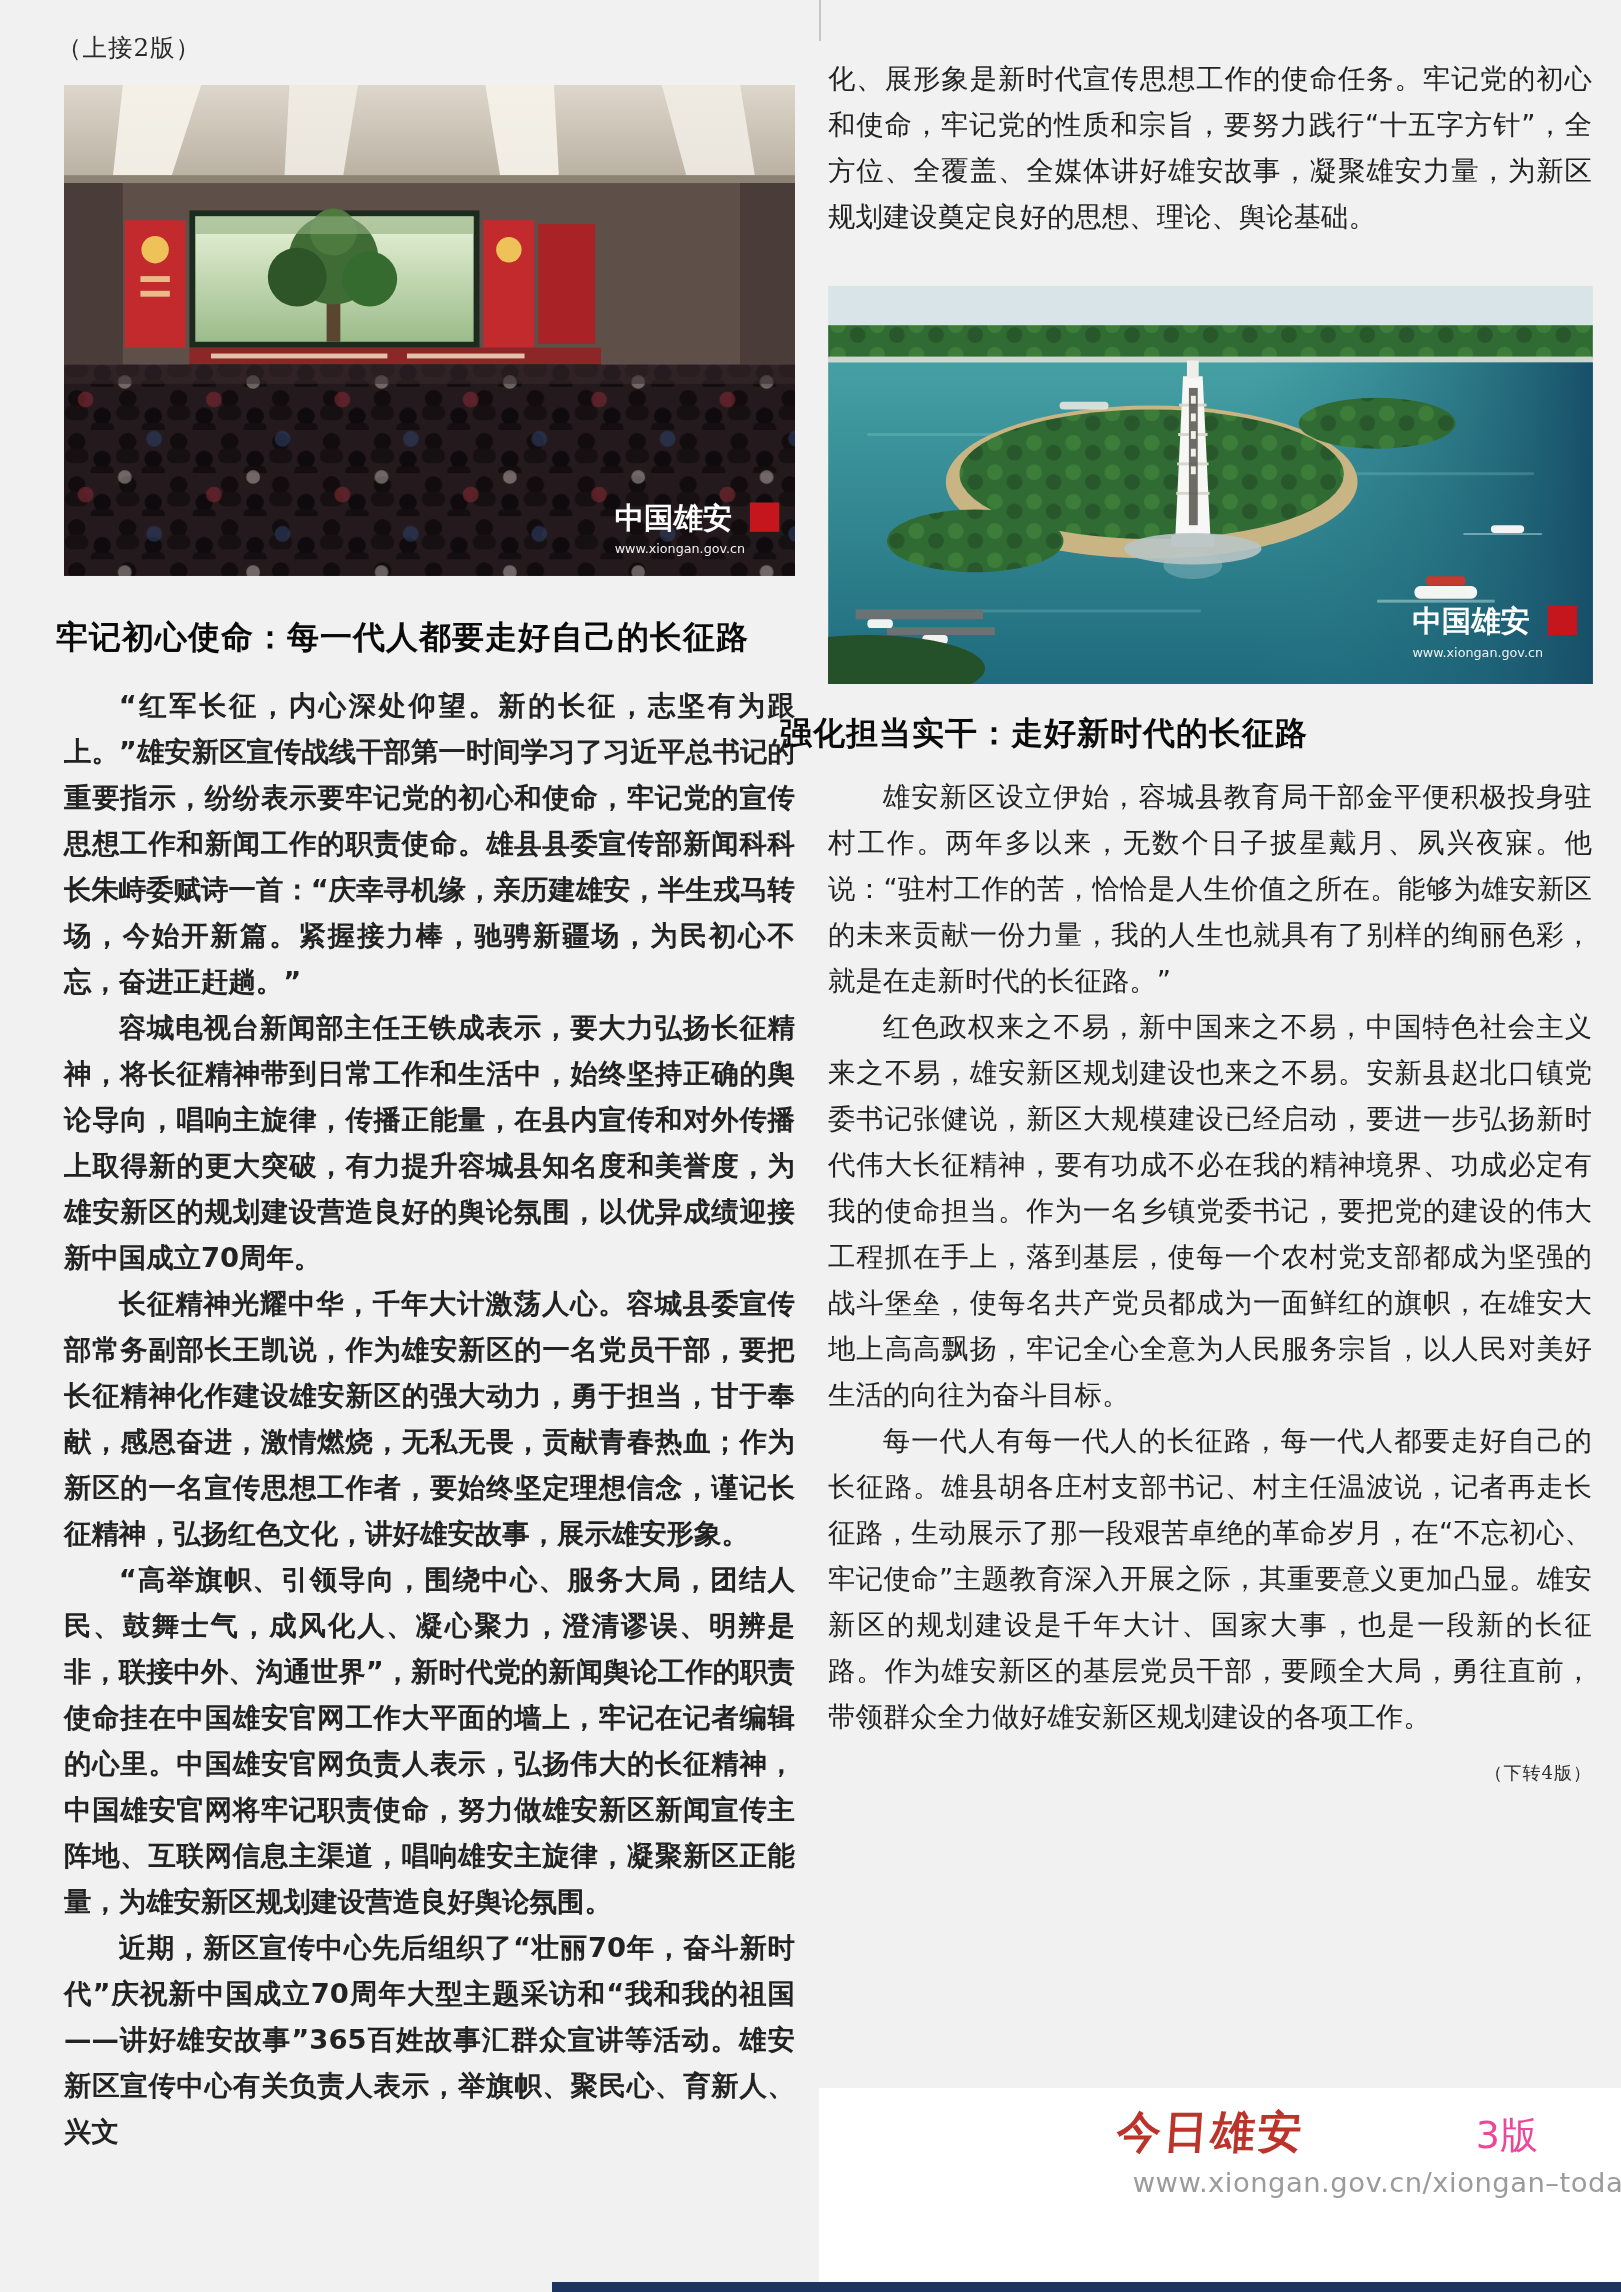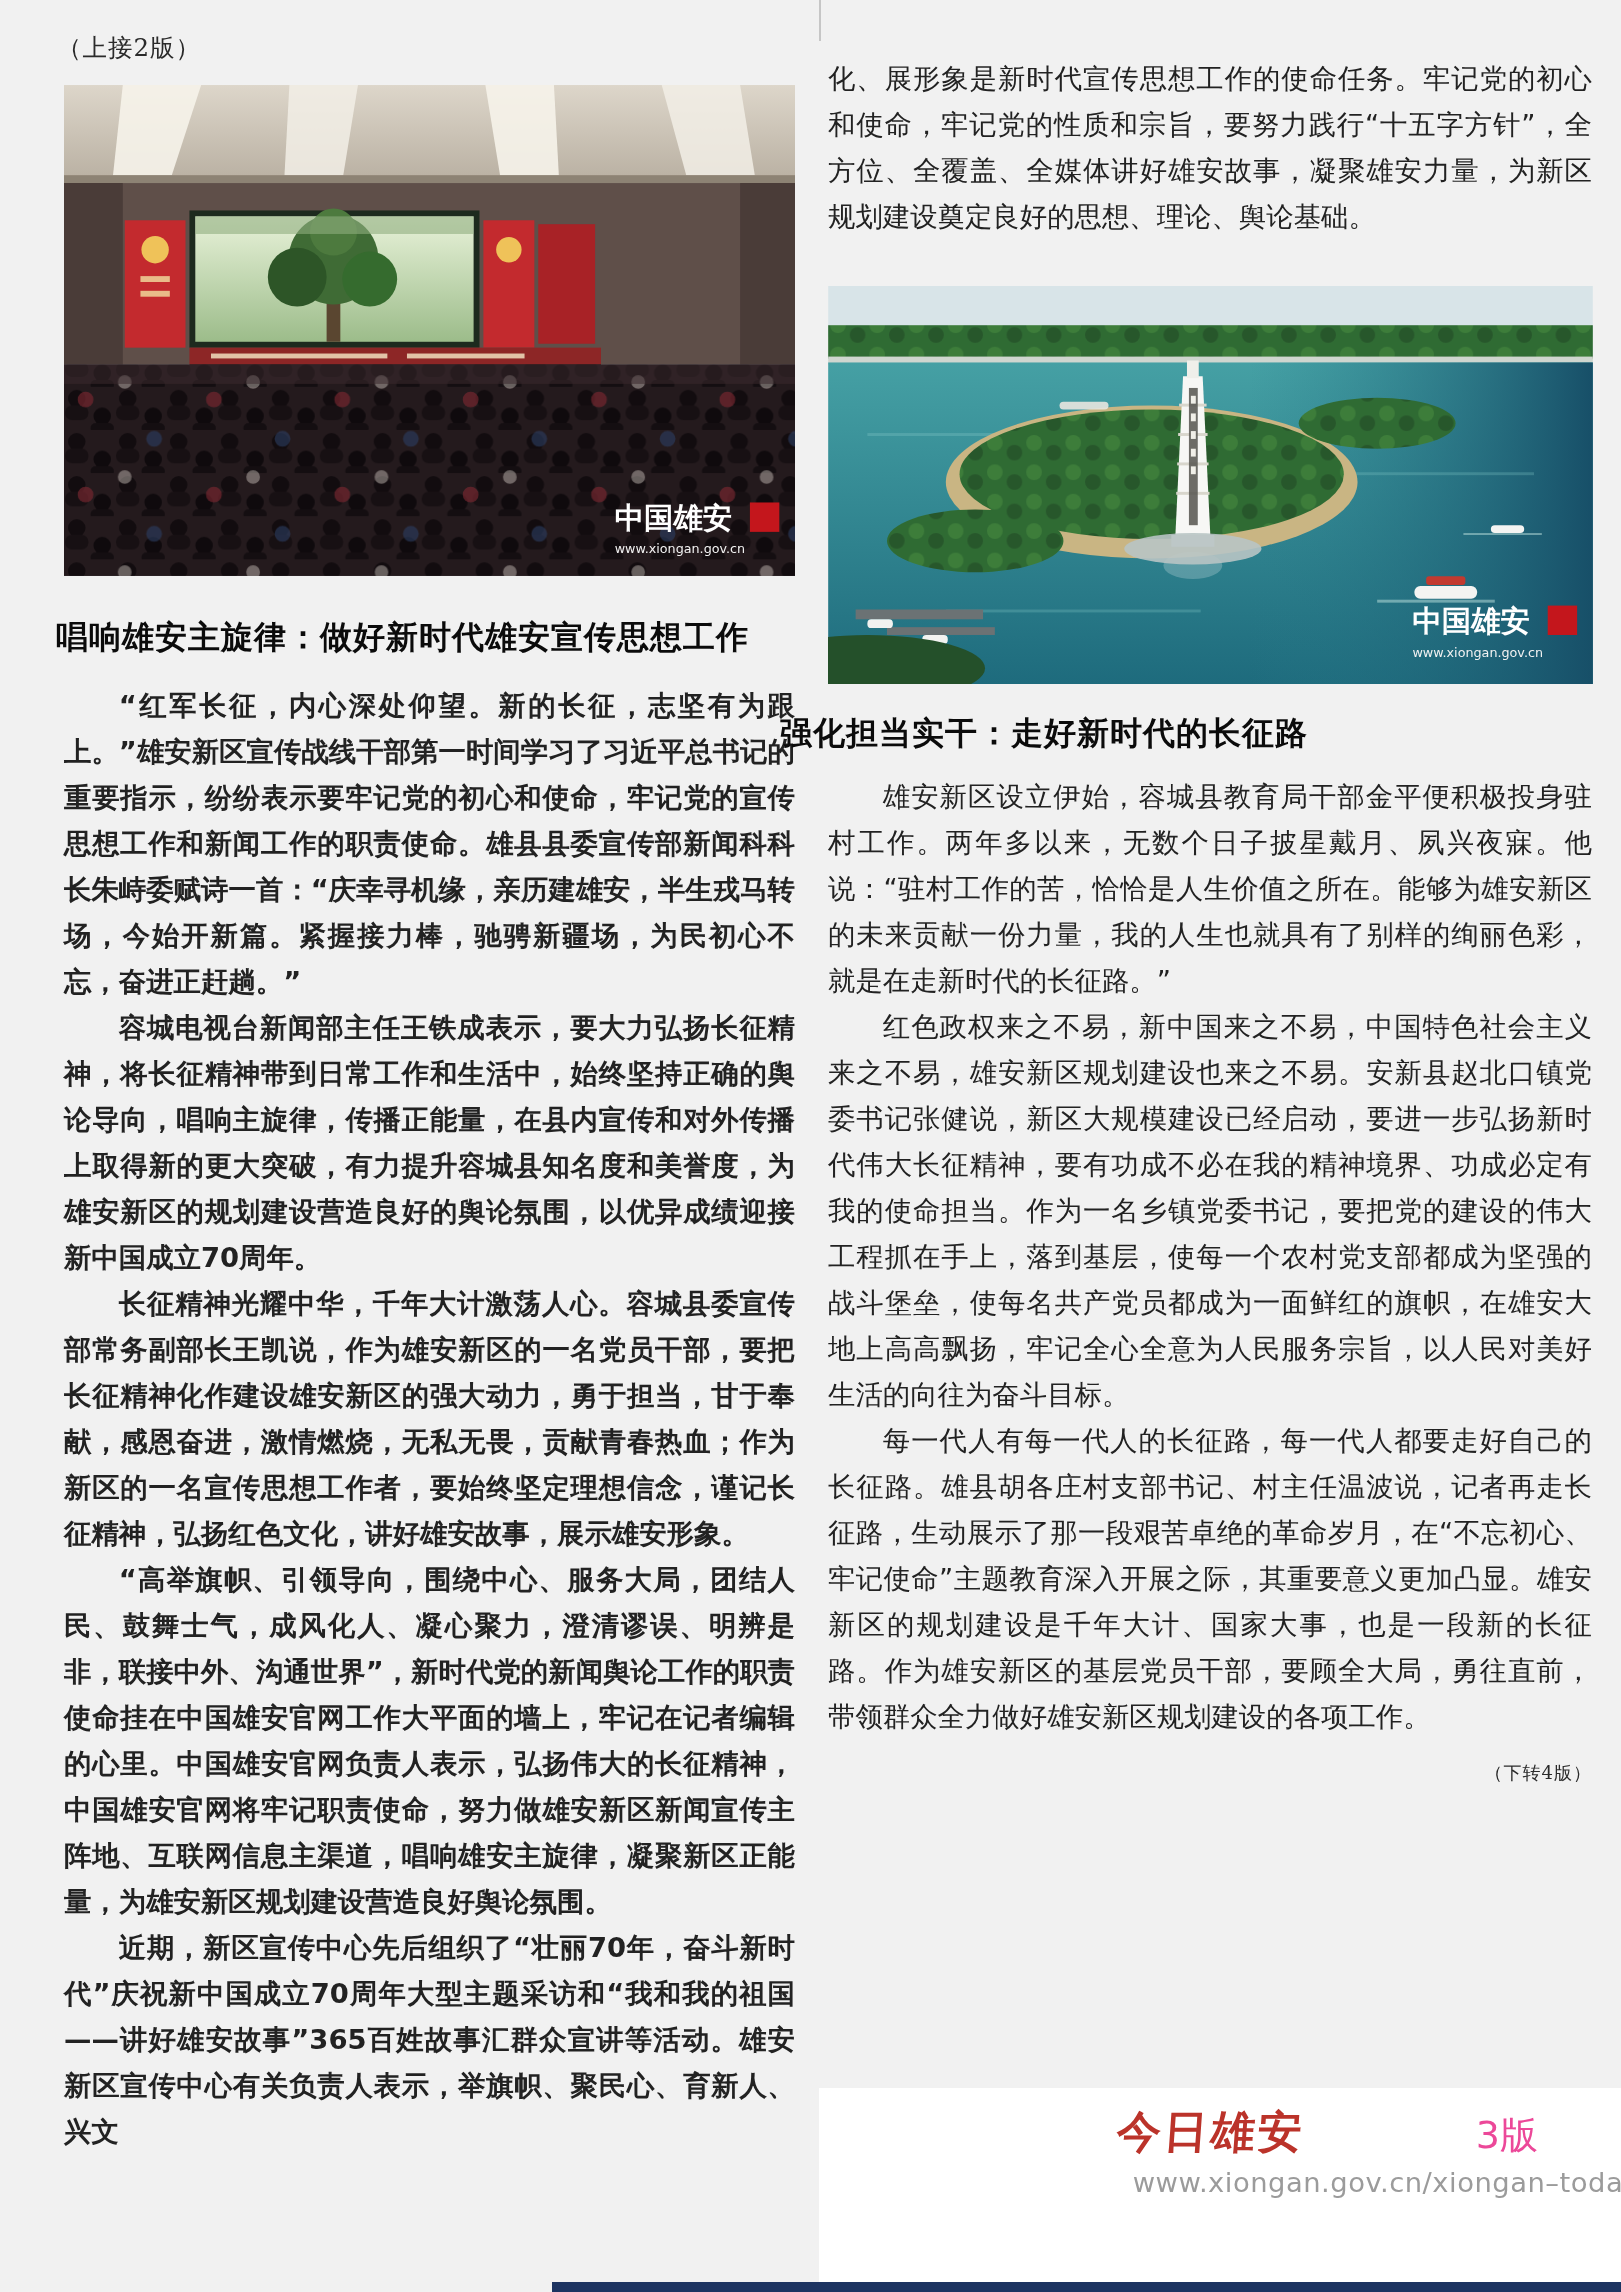--- a/index.html
+++ b/index.html
@@ -137,21 +137,21 @@
       <rect x="0" y="285" width="746" height="20" fill="#3a2a2d" opacity="0.55"></rect>
 
       <g>
         <text x="562" y="452" font-family="DejaVu Serif, serif" font-weight="bold" font-size="30" fill="#ffffff">中国雄安</text>
         <rect x="700" y="426" width="30" height="30" fill="#c4161c"></rect>
         <text x="562" y="478" font-family="DejaVu Sans, sans-serif" font-size="13" fill="#f2f2f2">www.xiongan.gov.cn</text>
       </g>
     </svg>
   </figure>
 
-  <h1 class="abs headline left-headline">唱响雄安主旋律：做好新时代雄安宣传思想工作</h1>
+  <h1 class="abs headline left-headline">牢记初心使命：每一代人都要走好自己的长征路</h1>
 
   <div class="abs body left-body">
     <p>“红军长征，内心深处仰望。新的长征，志坚有为跟上。”雄安新区宣传战线干部第一时间学习了习近平总书记的重要指示，纷纷表示要牢记党的初心和使命，牢记党的宣传思想工作和新闻工作的职责使命。雄县县委宣传部新闻科科长朱峙委赋诗一首：“庆幸寻机缘，亲历建雄安，半生戎马转场，今始开新篇。紧握接力棒，驰骋新疆场，为民初心不忘，奋进正赶趟。”</p>
     <p>容城电视台新闻部主任王铁成表示，要大力弘扬长征精神，将长征精神带到日常工作和生活中，始终坚持正确的舆论导向，唱响主旋律，传播正能量，在县内宣传和对外传播上取得新的更大突破，有力提升容城县知名度和美誉度，为雄安新区的规划建设营造良好的舆论氛围，以优异成绩迎接新中国成立70周年。</p>
     <p>长征精神光耀中华，千年大计激荡人心。容城县委宣传部常务副部长王凯说，作为雄安新区的一名党员干部，要把长征精神化作建设雄安新区的强大动力，勇于担当，甘于奉献，感恩奋进，激情燃烧，无私无畏，贡献青春热血；作为新区的一名宣传思想工作者，要始终坚定理想信念，谨记长征精神，弘扬红色文化，讲好雄安故事，展示雄安形象。</p>
     <p>“高举旗帜、引领导向，围绕中心、服务大局，团结人民、鼓舞士气，成风化人、凝心聚力，澄清谬误、明辨是非，联接中外、沟通世界”，新时代党的新闻舆论工作的职责使命挂在中国雄安官网工作大平面的墙上，牢记在记者编辑的心里。中国雄安官网负责人表示，弘扬伟大的长征精神，中国雄安官网将牢记职责使命，努力做雄安新区新闻宣传主阵地、互联网信息主渠道，唱响雄安主旋律，凝聚新区正能量，为雄安新区规划建设营造良好舆论氛围。</p>
     <p>近期，新区宣传中心先后组织了“壮丽70年，奋斗新时代”庆祝新中国成立70周年大型主题采访和“我和我的祖国——讲好雄安故事”365百姓故事汇群众宣讲等活动。雄安新区宣传中心有关负责人表示，举旗帜、聚民心、育新人、兴文</p>
   </div>
 
   <div class="abs body right-top">

